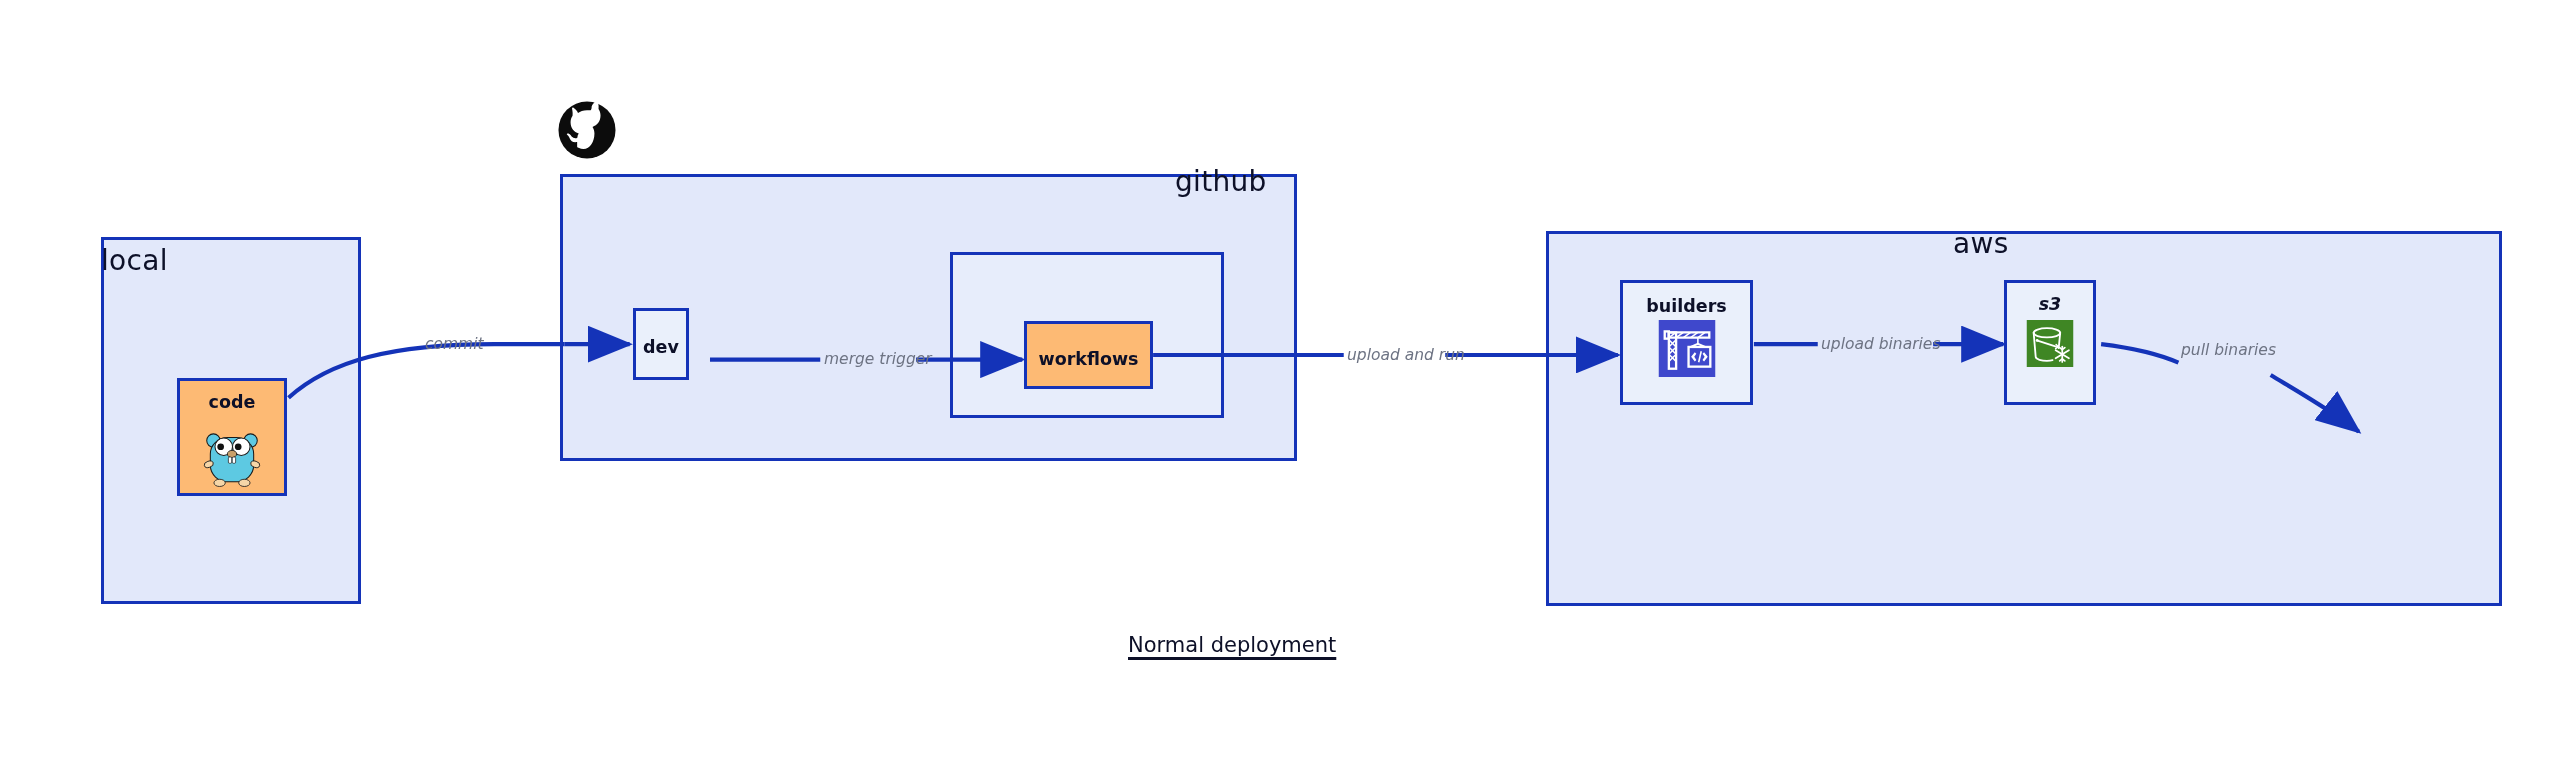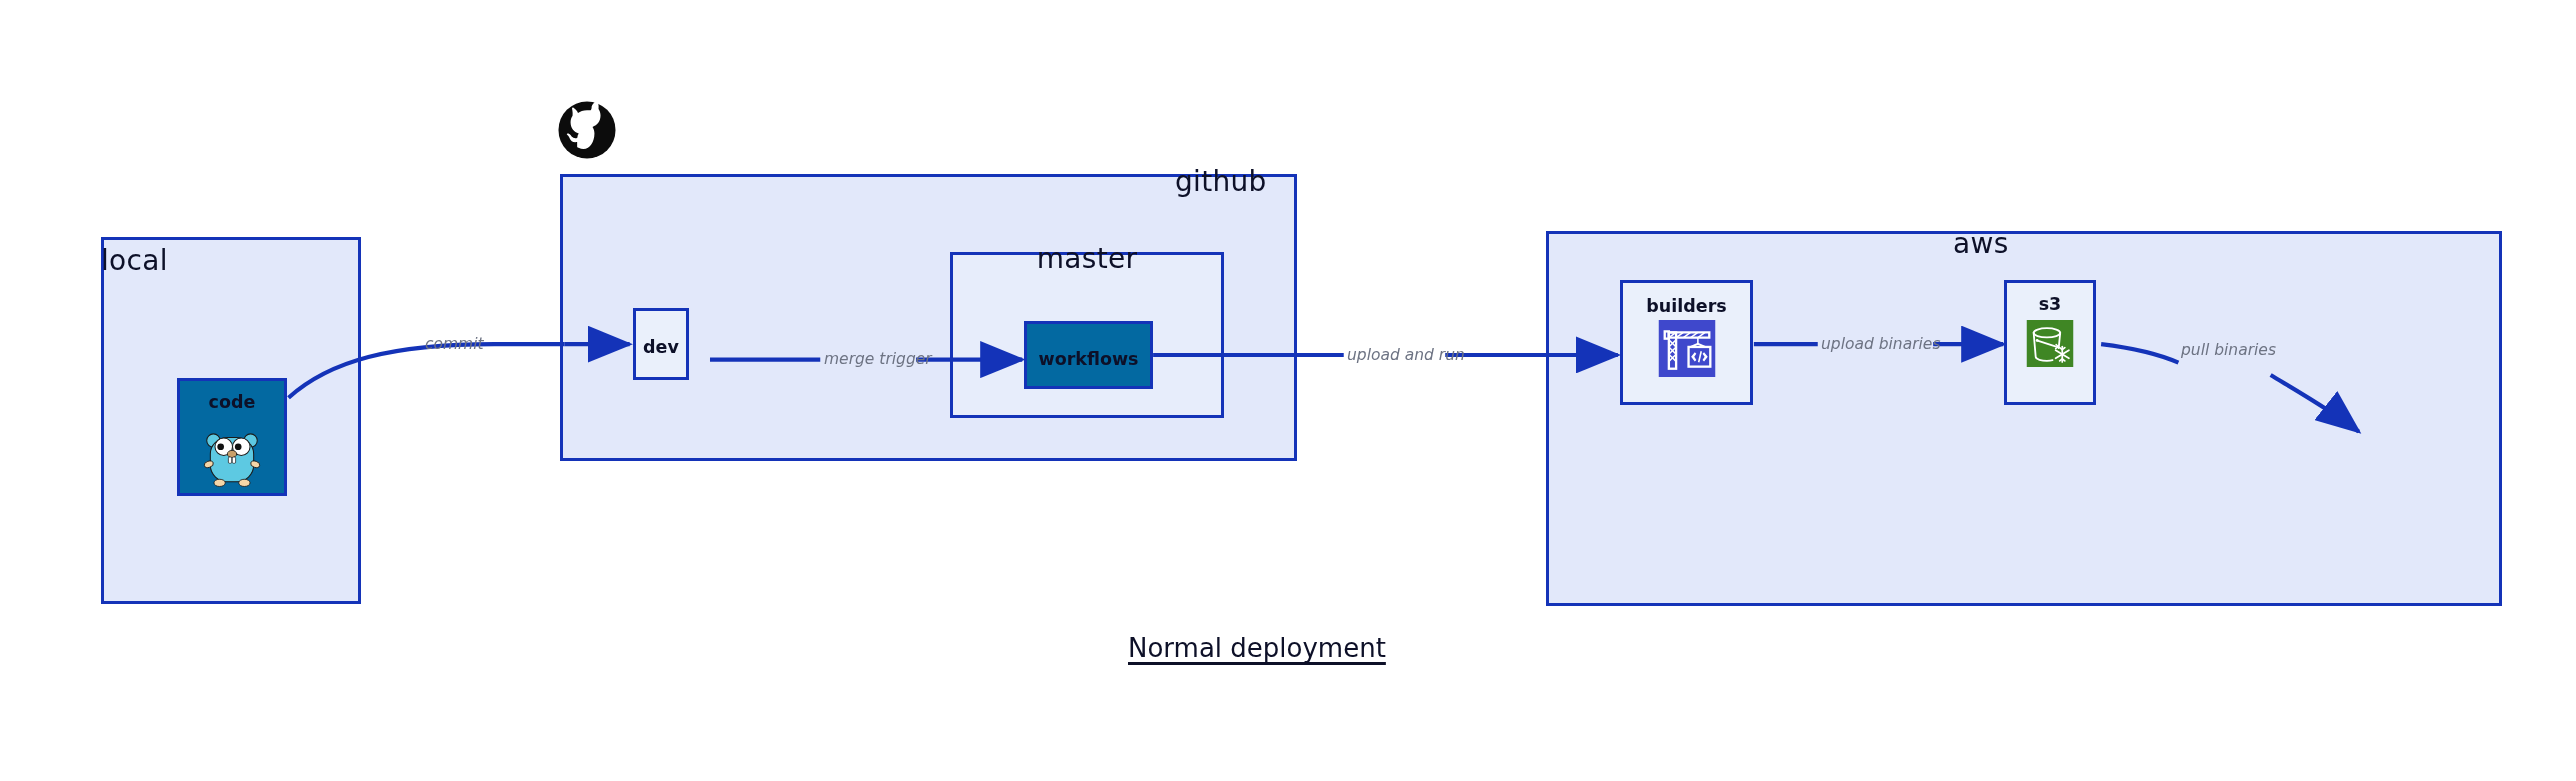--- a/index.html
+++ b/index.html
@@ -47,21 +47,21 @@
     font-family: "DejaVu Sans", sans-serif;
     margin-top: 32px;
   }
   
   .node-box {
     position: absolute;
     box-sizing: border-box;
     border: 3.6px solid #1433B8;
     background: #EAF0FB;
   }
-  .node-box.white { background: #0369a1; }
+  .node-box.white { background: #fdba74; }
   .node-label {
     position: absolute;
     left: 0;
     right: 0;
     text-align: center;
     color: #0D1028;
     font-size: 17.5px;
     font-weight: 700;
     white-space: nowrap;
     font-family: "DejaVu Sans", sans-serif;
@@ -78,21 +78,21 @@
     font-size: 15.5px;
     font-style: italic;
     white-space: nowrap;
     background: transparent;
     font-family: "DejaVu Sans", sans-serif;
   }
   
   #diagram-title {
     position: absolute;
     color: #0D1028;
-    font-size: 26px;
+    font-size: 21px;
     font-weight: 400;
     text-decoration: underline;
     text-underline-offset: 4.6px;
     text-decoration-thickness: 2.6px;
     white-space: nowrap;
     font-family: "DejaVu Sans", sans-serif;
   }
   
   #github-logo {
     position: absolute;
@@ -107,21 +107,20 @@
 
 <div id="stage">
 
   <div class="group-box" style="left:101px; top:237px; width:260px; height:367px;"></div>
   <div class="group-title" style="left:101px; top:212px; width:260px; text-align:left;">local</div>
 
   <div class="group-box" style="left:560px; top:174px; width:737px; height:287px;"></div>
   <div class="group-title" style="left:1175px; top:133px;">github</div>
 
   <div class="group-box lighter" style="left:950px; top:252px; width:274px; height:166px;"></div>
-  <div class="group-title" style="left:950px; top:210px; width:274px; text-align:center;">master</div>
 
   <div class="group-box" style="left:1546px; top:231px; width:956px; height:375px;"></div>
   <div class="group-title" style="left:1953px; top:195px;">aws</div>
 
   <svg class="layer" viewBox="0 0 5054 1516" preserveAspectRatio="none" aria-hidden="true">
     <defs>
       <marker id="arrowhead" markerWidth="11" markerHeight="9" refX="10.2" refY="4.5" orient="auto" markerUnits="strokeWidth">
         <path d="M0,0 L11,4.5 L0,9 Z" fill="#1433B8"></path>
       </marker>
     </defs>
@@ -207,21 +206,21 @@
         </g>
         <g fill="#FFFFFF">
           <path d="M70,62 L63,71 L70,80 L73,77 L69,71 L73,65 Z"></path>
           <path d="M88,62 L95,71 L88,80 L85,77 L89,71 L85,65 Z"></path>
           <path d="M76,81 L81,60 L84,61 L79,82 Z"></path>
         </g>
       </svg>
     </div>
   </div>
 
-  <div class="node-box" style="left:2004px; top:280px; width:92px; height:125px;">
+  <div class="node-box" style="left:2004px; top:280px; width:92px; height:125px;font-style:italic;">
     <div class="node-label" style="top:11.3px;">s3</div>
     <div class="node-icon" style="top:37px; width:47px; height:47px;">
       <svg viewBox="0 0 92 92" width="47" height="47" aria-hidden="true">
         <rect x="0" y="0" width="92" height="92" fill="#3F8624"></rect>
         <g fill="none" stroke="#FFFFFF" stroke-width="3.6" stroke-linecap="round">
 
           <ellipse cx="40" cy="25" rx="26" ry="9"></ellipse>
           <path d="M14,25 L18,72 C18,77 30,80 40,80 C44,80 48,79.5 51,78.5"></path>
           <path d="M66,25 L63,55"></path>
 

